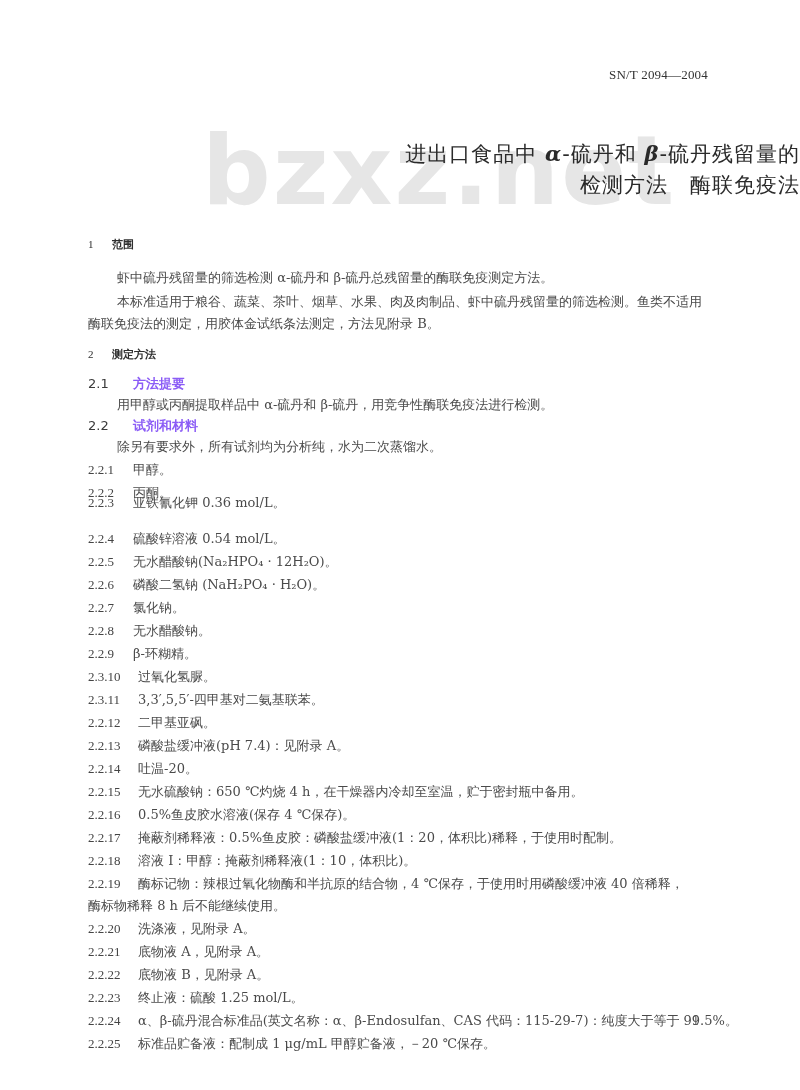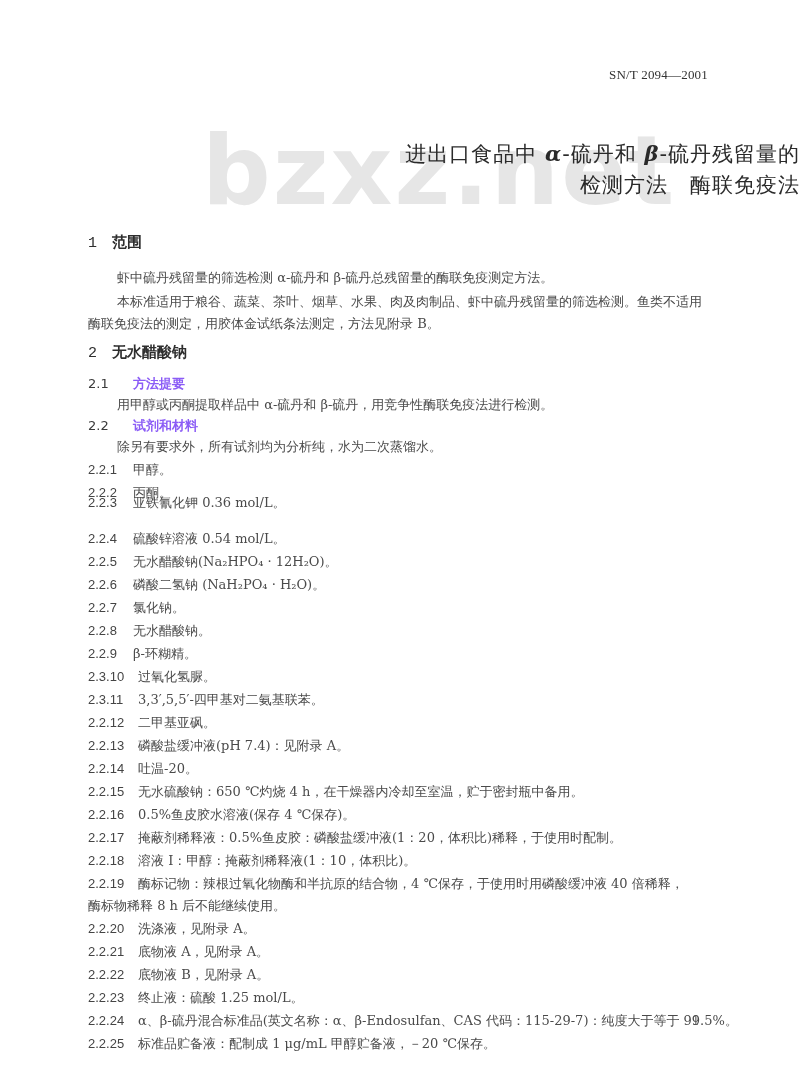--- a/index.html
+++ b/index.html
@@ -11,48 +11,48 @@
                font-family: "DejaVu Sans", sans-serif; font-weight: bold; font-size: 96px;
                line-height: 86px; color: #e6e6e6; letter-spacing: 2px; text-align: center;
                z-index: 0; user-select: none; }
   .title { position: absolute; left: 0; width: 800px; text-align: right; z-index: 1;
            font-family: "DejaVu Sans", sans-serif; font-size: 21px; color: #2a2a2a; letter-spacing: 1px; }
   .title.l1 { top: 140px; }
   .title.l2 { top: 171px; }
   .title .greek { font-family: "DejaVu Serif", serif; font-style: italic; font-weight: bold; }
   .content { position: absolute; left: 88px; width: 624px; z-index: 1; }
   .line { position: absolute; left: 0; white-space: nowrap; font-size: 13px; line-height: 16px; }
-  .h1 { font-family: Liberation Mono, monospace; font-size: 15px; font-weight: bold; color: #2e2e2e; }
+  .h1 { font-family: Liberation Serif, serif; font-size: 11px; font-weight: bold; color: #2e2e2e; }
   .h1 .num { font-weight: normal; display: inline-block; width: 24px; }
   .h2 .num { font-family: "DejaVu Sans", sans-serif; display: inline-block; width: 45px; }
   .h2 .ttl { font-family: "DejaVu Sans", sans-serif; font-weight: bold; color: #8b5cf6; }
-  .item .num { font-family: Liberation Sans, sans-serif; color: #444; display: inline-block; width: 45px; }
+  .item .num { font-family: Liberation Serif, serif; color: #444; display: inline-block; width: 45px; }
   .item.wide .num { width: 50px; }
   .para { padding-left: 29px; }
   .item-text { color: #4a4a4a; }
   .page-num { position: absolute; top: 1014px; left: 692px; font-size: 12px; color: #666; }
 </style>
 </head>
 <body>
 
-<div class="std-code">SN/T 2094—2001</div>
+<div class="std-code">SN/T 2094—2004</div>
 
 <div class="watermark">bzxz.net</div>
 
 <div class="title l1"><span>进出口食品中 </span><span class="greek">α</span><span>-硫丹和 </span><span class="greek">β</span><span>-硫丹残留量的</span></div>
 <div class="title l2">检测方法　酶联免疫法</div>
 
 <div class="content">
 
   <div class="line h1" style="top:236px"><span class="num">1</span><span>范围</span></div>
   <div class="line para item-text" style="top:270px">虾中硫丹残留量的筛选检测 α-硫丹和 β-硫丹总残留量的酶联免疫测定方法。</div>
   <div class="line para item-text" style="top:294px">本标准适用于粮谷、蔬菜、茶叶、烟草、水果、肉及肉制品、虾中硫丹残留量的筛选检测。鱼类不适用</div>
   <div class="line item-text" style="top:316px">酶联免疫法的测定，用胶体金试纸条法测定，方法见附录 B。</div>
 
-  <div class="line h1" style="top:346px"><span class="num">2</span><span>无水醋酸钠</span></div>
+  <div class="line h1" style="top:346px"><span class="num">2</span><span>测定方法</span></div>
 
   <div class="line h2" style="top:376px"><span class="num">2.1</span><span class="ttl">方法提要</span></div>
   <div class="line para item-text" style="top:397px">用甲醇或丙酮提取样品中 α-硫丹和 β-硫丹，用竞争性酶联免疫法进行检测。</div>
 
   <div class="line h2" style="top:418px"><span class="num">2.2</span><span class="ttl">试剂和材料</span></div>
   <div class="line para item-text" style="top:439px">除另有要求外，所有试剂均为分析纯，水为二次蒸馏水。</div>
 
   <div class="line item" style="top:462px"><span class="num">2.2.1</span><span class="item-text">甲醇。</span></div>
   <div class="line item" style="top:485px"><span class="num">2.2.2</span><span class="item-text">丙酮。</span></div>
   <div class="line item" style="top:495px"><span class="num">2.2.3</span><span class="item-text">亚铁氰化钾 0.36 mol/L。</span></div>

